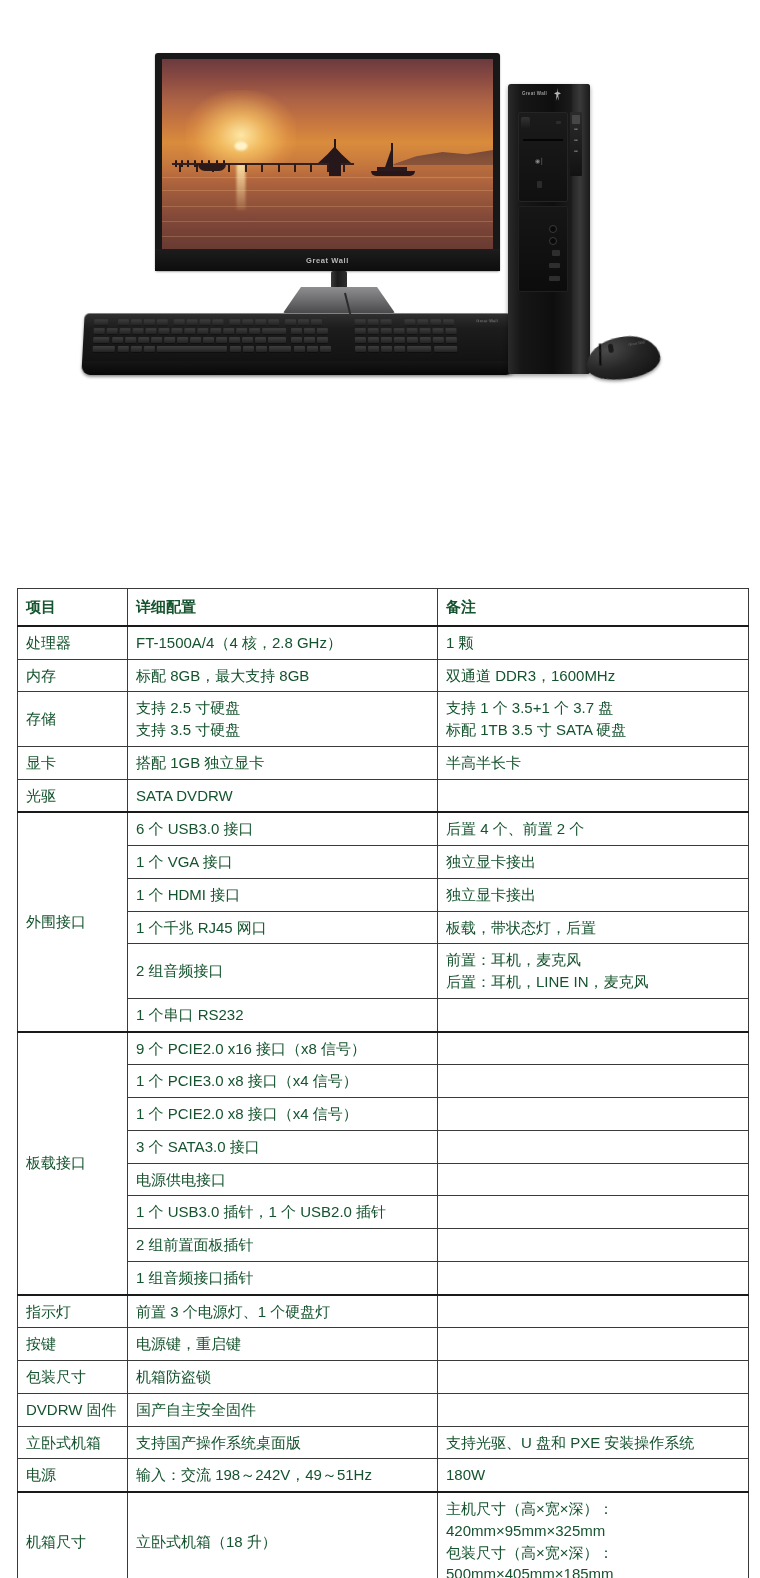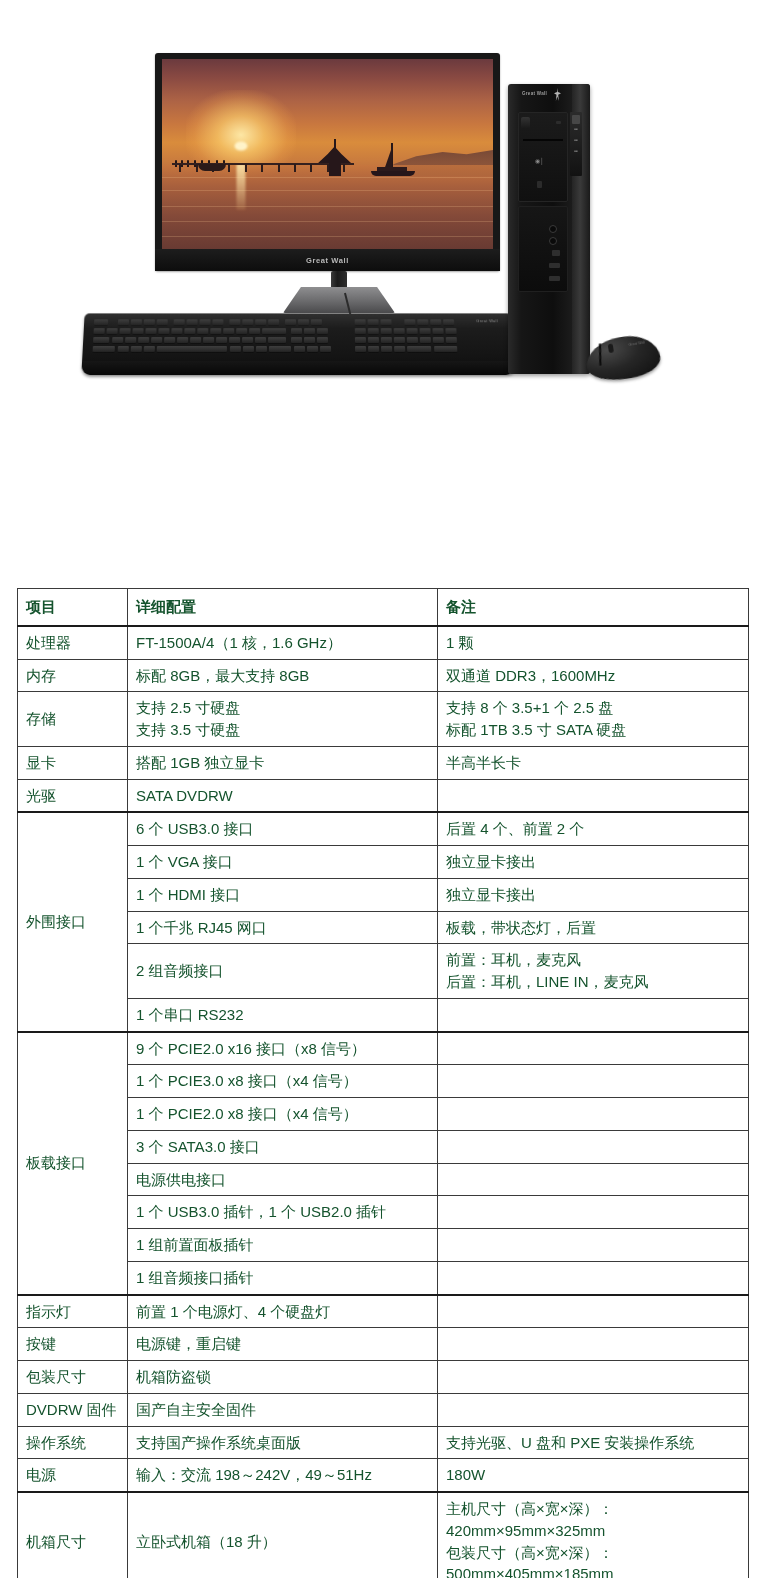--- a/index.html
+++ b/index.html
@@ -462,38 +462,38 @@
     <tr>
       <th>项目</th>
       <th>详细配置</th>
       <th>备注</th>
     </tr>
   </thead>
   <tbody>
 
     <tr>
       <td>处理器</td>
-      <td>FT-1500A/4（1 核，1.6 GHz）</td>
+      <td>FT-1500A/4（4 核，2.8 GHz）</td>
       <td>1 颗</td>
     </tr>
 
     <tr>
       <td>内存</td>
       <td>标配 8GB，最大支持 8GB</td>
       <td>双通道 DDR3，1600MHz</td>
     </tr>
 
     <tr>
       <td>存储</td>
       <td class="stack">
         <div>支持 2.5 寸硬盘</div>
         <div>支持 3.5 寸硬盘</div>
       </td>
       <td class="stack">
-        <div>支持 8 个 3.5+1 个 2.5 盘</div>
+        <div>支持 1 个 3.5+1 个 3.7 盘</div>
         <div>标配 1TB 3.5 寸 SATA 硬盘</div>
       </td>
     </tr>
 
     <tr>
       <td>显卡</td>
       <td>搭配 1GB 独立显卡</td>
       <td>半高半长卡</td>
     </tr>
 
@@ -551,50 +551,50 @@
     </tr>
     <tr>
       <td>电源供电接口</td>
       <td></td>
     </tr>
     <tr>
       <td>1 个 USB3.0 插针，1 个 USB2.0 插针</td>
       <td></td>
     </tr>
     <tr>
-      <td>1 组前置面板插针</td>
+      <td>2 组前置面板插针</td>
       <td></td>
     </tr>
     <tr>
       <td>1 组音频接口插针</td>
       <td></td>
     </tr>
 
     <tr class="rowgroup-top">
       <td>指示灯</td>
-      <td>前置 1 个电源灯、4 个硬盘灯</td>
+      <td>前置 3 个电源灯、1 个硬盘灯</td>
       <td></td>
     </tr>
     <tr>
       <td>按键</td>
       <td>电源键，重启键</td>
       <td></td>
     </tr>
     <tr>
       <td>包装尺寸</td>
       <td>机箱防盗锁</td>
       <td></td>
     </tr>
     <tr>
       <td>DVDRW 固件</td>
       <td>国产自主安全固件</td>
       <td></td>
     </tr>
     <tr>
-      <td>操作系统</td>
+      <td>立卧式机箱</td>
       <td>支持国产操作系统桌面版</td>
       <td>支持光驱、U 盘和 PXE 安装操作系统</td>
     </tr>
     <tr>
       <td>电源</td>
       <td>输入：交流 198～242V，49～51Hz</td>
       <td>180W</td>
     </tr>
     <tr class="rowgroup-top">
       <td>机箱尺寸</td>

